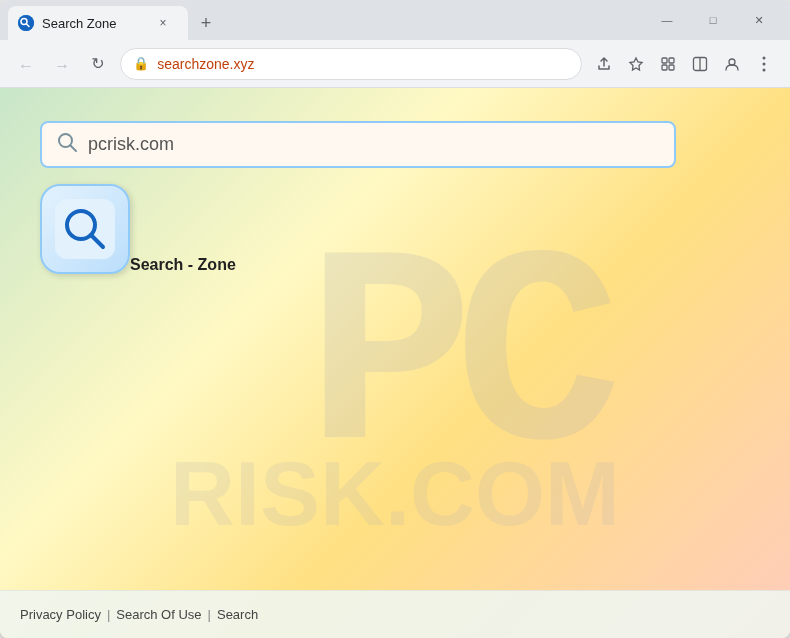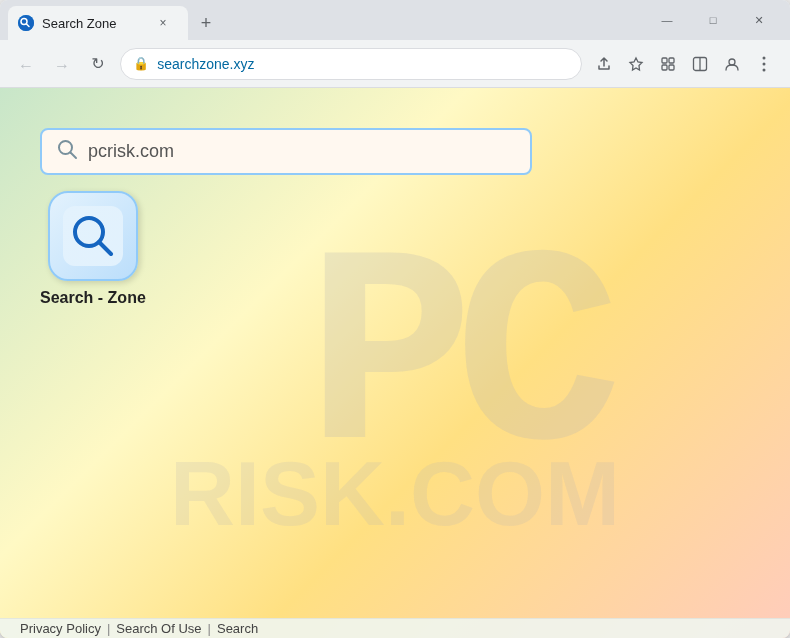--- a/index.html
+++ b/index.html
@@ -133,21 +133,21 @@
       border-radius: 16px;
       border: 1px solid #dadce0;
       display: flex;
       align-items: center;
       padding: 0 12px;
       gap: 8px;
       font-size: 14px;
       color: #202124;
     }
     .lock-icon { color: #5f6368; font-size: 13px; }
-    .url-text { color: #0369a1; font-size: 14px; }
+    .url-text { color: #c2410c; font-size: 14px; }
     .toolbar-icons {
       display: flex;
       align-items: center;
       gap: 4px;
     }
     .toolbar-icon {
       width: 28px;
       height: 28px;
       display: flex;
       align-items: center;
@@ -194,48 +194,48 @@
       font-weight: 700;
       color: rgba(180, 180, 180, 0.2);
       font-family: Arial Black, sans-serif;
       pointer-events: none;
       user-select: none;
       white-space: nowrap;
     }
 
     
     .search-bar-container {
-      width: 492px;
+      width: 636px;
       display: flex;
       align-items: center;
       background: #fff8f0;
       border: 2px solid #90caf9;
       border-radius: 8px;
       padding: 8px 14px;
       gap: 10px;
       z-index: 2;
-      margin-top: 10px;
+      margin-top: 3px;
     }
     .search-icon-inner {
       color: #78909c;
       font-size: 20px;
       flex-shrink: 0;
     }
     .search-input-text {
       font-size: 18px;
       color: #555;
       flex: 1;
     }
 
     
     .logo-area {
       margin-top: 16px;
       display: flex;
-      flex-direction: column;
-      align-items: center;
+      flex-direction: row;
+      align-items: flex-end;
       z-index: 2;
     }
     .logo-icon {
       width: 90px;
       height: 90px;
       background: linear-gradient(135deg, #e3f2fd, #bbdefb);
       border-radius: 20px;
       border: 2px solid #90caf9;
       display: flex;
       align-items: center;
@@ -253,21 +253,21 @@
       font-weight: bold;
       color: #222;
     }
 
     
     .page-footer {
       position: absolute;
       bottom: 0;
       left: 0;
       right: 0;
-      height: 20px;
+      height: 48px;
       background: rgba(240,245,240,0.9);
       display: flex;
       align-items: center;
       padding: 0 20px;
       gap: 0;
       font-size: 13px;
       color: #444;
       border-top: 1px solid rgba(0,0,0,0.05);
     }
     .footer-link {

